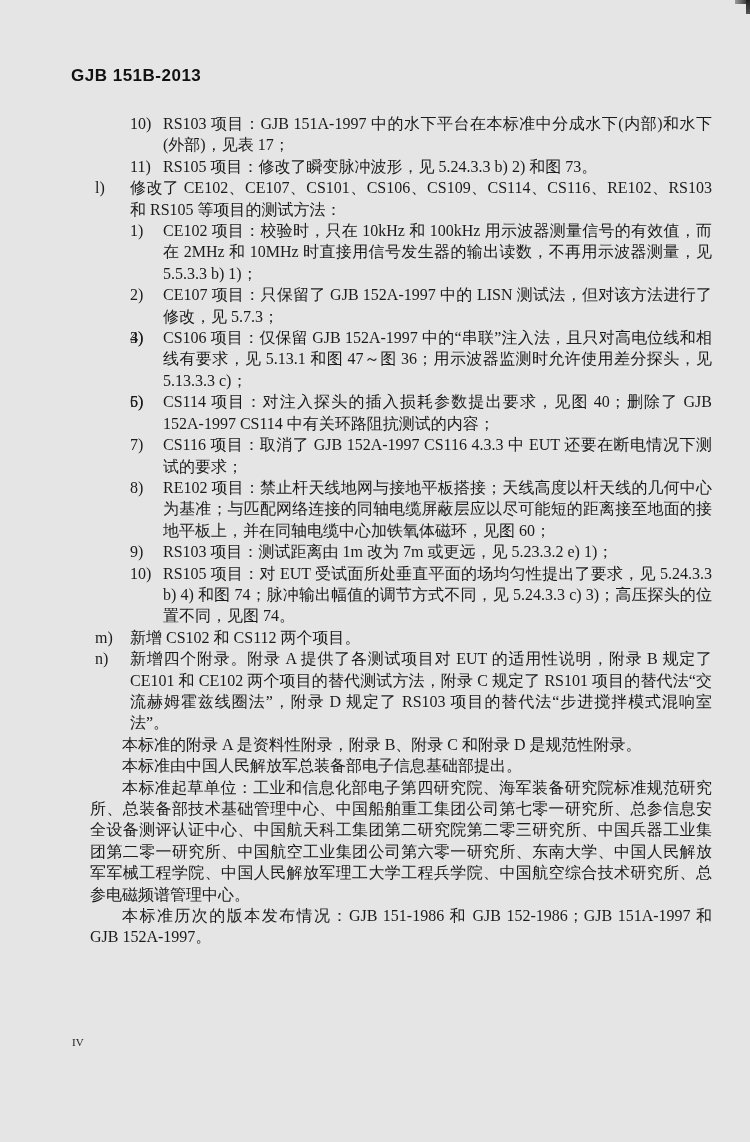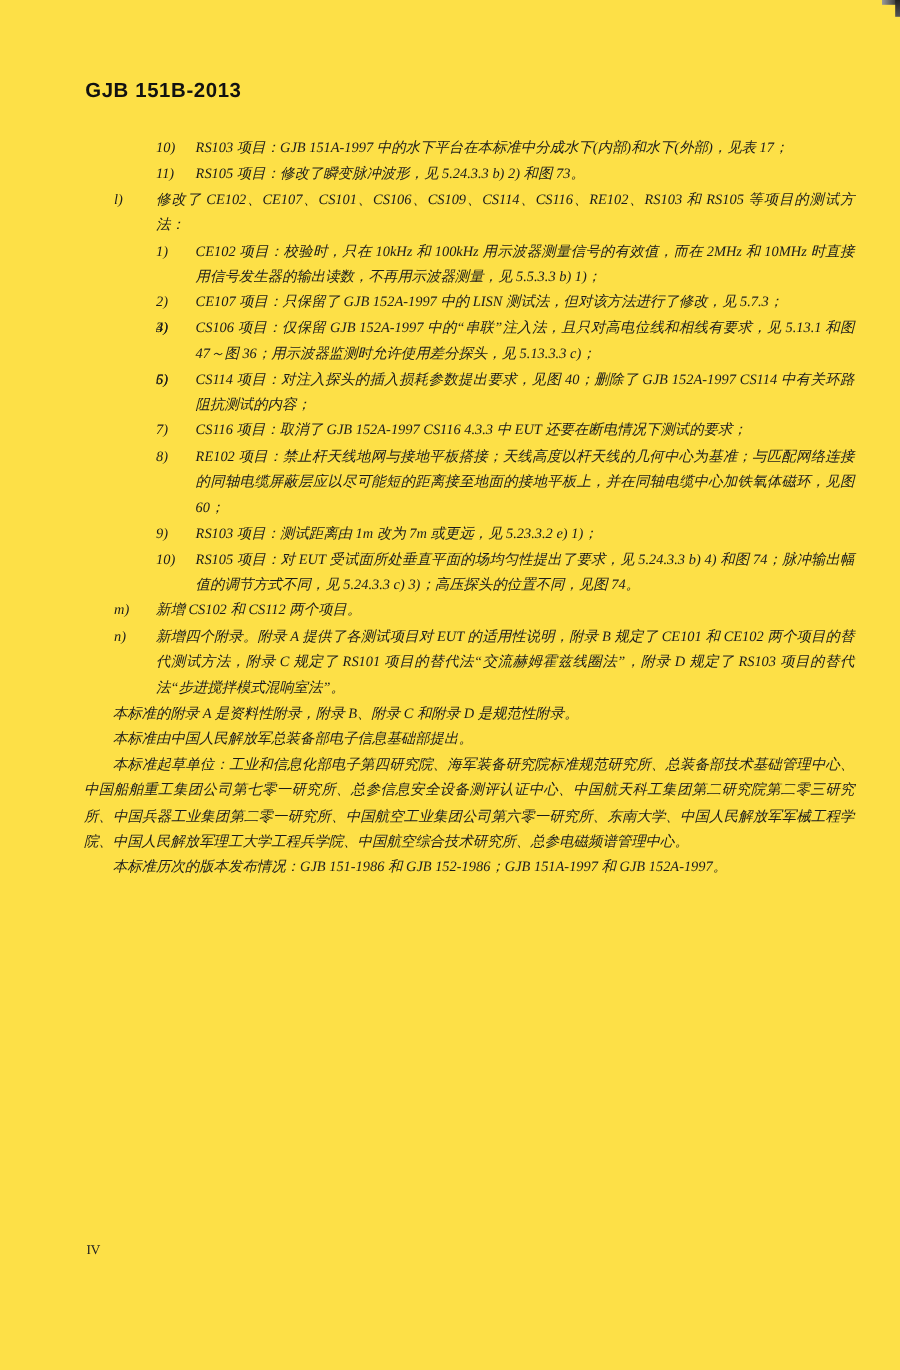--- a/index.html
+++ b/index.html
@@ -4,50 +4,49 @@
 <style>
   html, body {
     margin: 0;
     padding: 0;
     background: #ffffff;
   }
   .page {
     position: relative;
     width: 750px;
     height: 1142px;
-    background: #fde047;
+    background: #e5e5e5;
     overflow: hidden;
     font-family: "Liberation Serif", "DejaVu Serif", serif;
     color: #1b1b1b;
   }
   .doc-code {
     position: absolute;
     left: 71px;
     top: 66px;
     font-family: "Liberation Sans", "DejaVu Sans", sans-serif;
     font-weight: bold;
     font-size: 17px;
     letter-spacing: 0.5px;
     color: #111;
   }
   .content {
     position: absolute;
     left: 70px;
     top: 113px;
     width: 642px;
-    font-size: 12px;
+    font-size: 16px;
     line-height: 21.4px;
     text-align: justify;
-    font-style: italic;
   }
   .item { position: relative; }
   .item.l1 { margin-left: 25px; padding-left: 35px; }
   .item.l2 { margin-left: 60px; padding-left: 33px; }
   .item .lbl { position: absolute; left: 0; top: 0; }
-  .para { text-indent: 2em; }
+  .para { text-indent: 2em; margin-left: 20px; }
   .page-num {
     position: absolute;
     left: 72px;
     top: 1036px;
     font-size: 11px;
     color: #222;
   }
   .corner-mark {
     position: absolute;
     top: 0;

